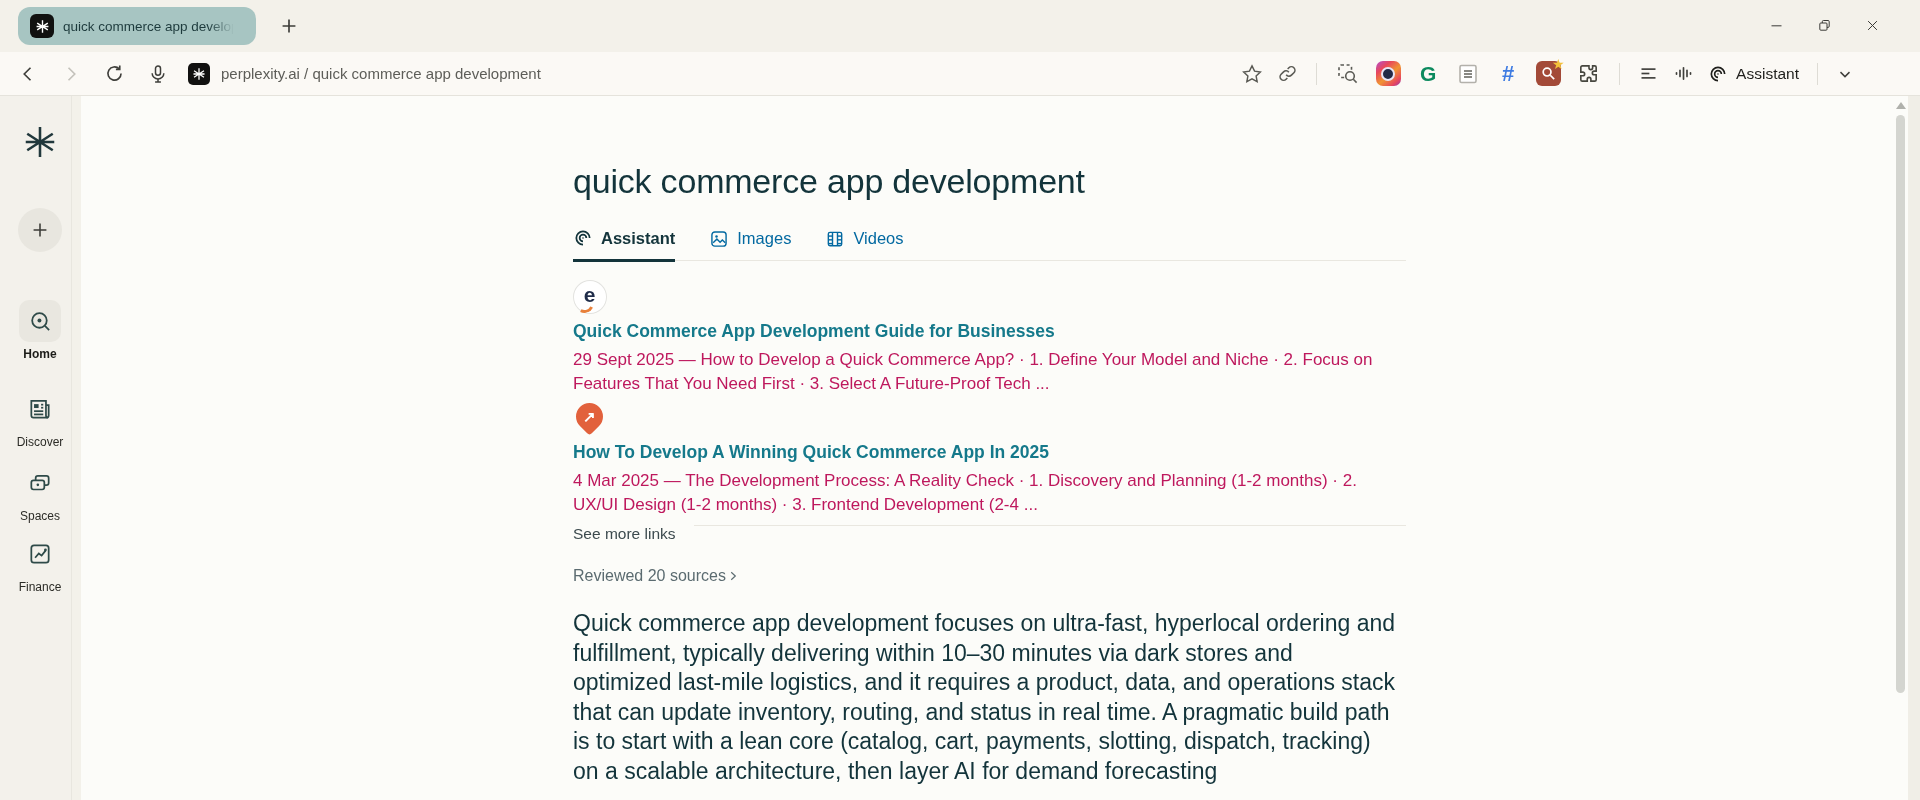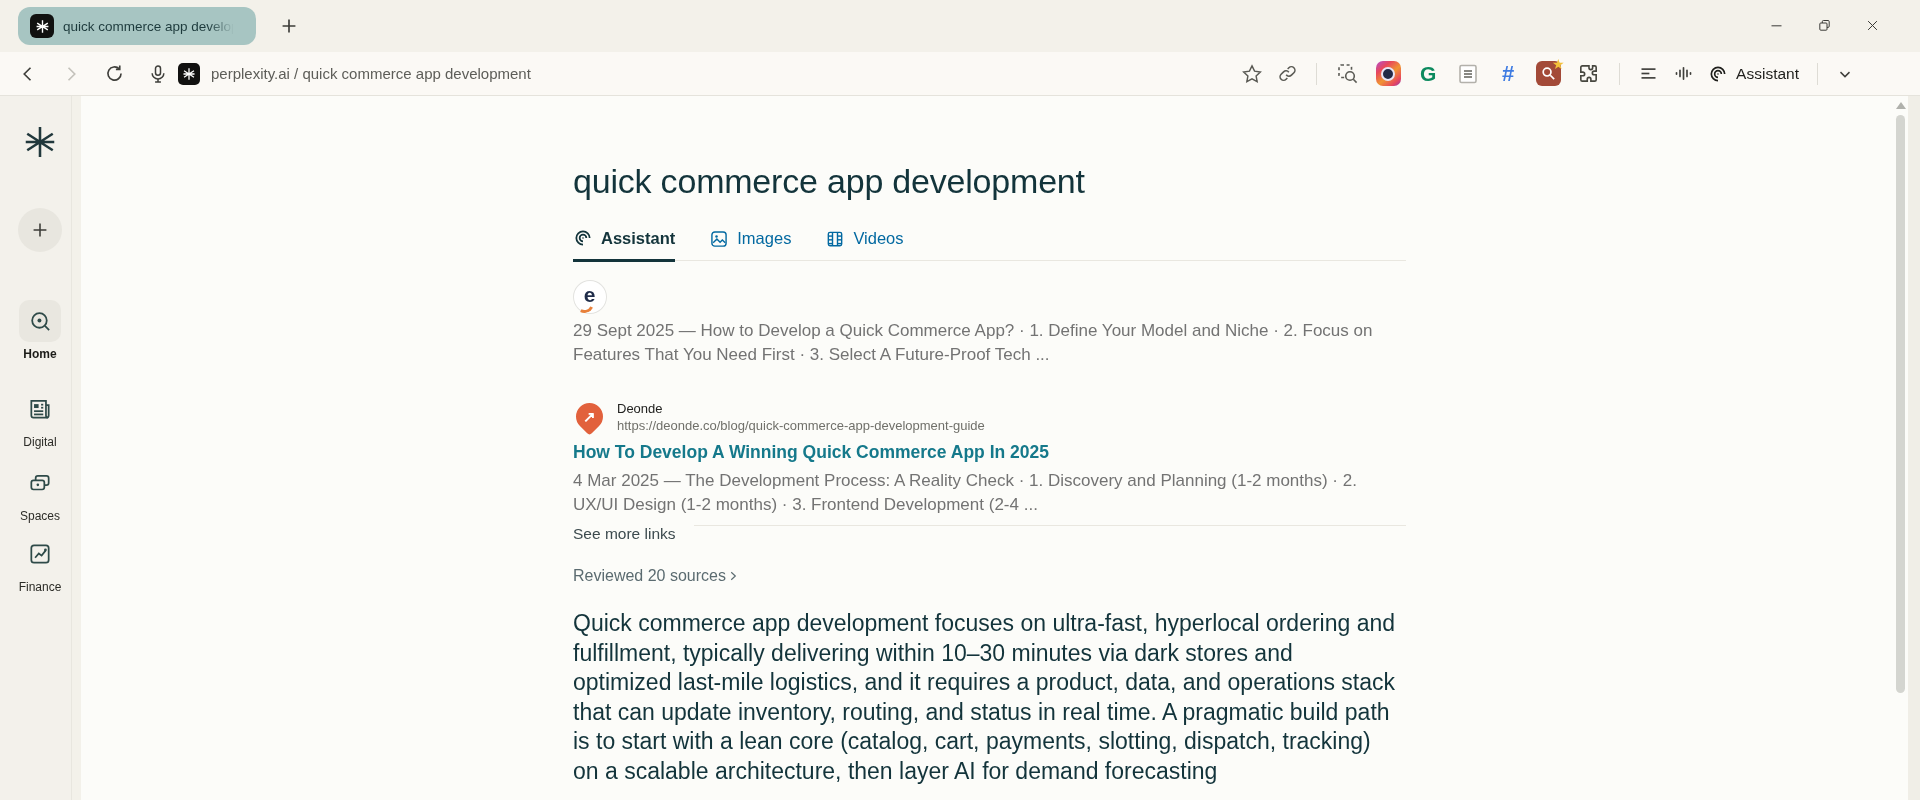--- a/index.html
+++ b/index.html
@@ -28,21 +28,21 @@
   .win-btn{width:48px;height:42px;display:flex;align-items:center;justify-content:center;color:#3a3a36;}
 
   
   .toolbar{
     position:absolute;top:52px;left:0;right:0;height:44px;background:#fbf9f5;
     border-bottom:1px solid #e5e3dc;display:flex;align-items:center;
   }
   .nav-group{display:flex;align-items:center;gap:23px;padding-left:18px;}
   .tb-ic{color:#3f3f3b;}
   .tb-ic.disabled{color:#c4c2bb;}
-  .url-chip{display:flex;align-items:center;gap:11px;margin-left:10px;}
+  .url-chip{display:flex;align-items:center;gap:11px;margin-left:20px;}
   .url-favicon{width:22px;height:22px;background:#111110;border-radius:5px;color:#fff;
     display:flex;align-items:center;justify-content:center;}
   .url-text{font-size:15px;color:#5d5d58;white-space:nowrap;}
   .tb-right{margin-left:auto;display:flex;align-items:center;gap:14px;padding-right:66px;}
   .tb-sep{width:1px;height:22px;background:#dedcd5;margin:0 4px;}
   .ext{width:26px;height:26px;display:flex;align-items:center;justify-content:center;}
   .ig{width:25px;height:25px;border-radius:7px;display:flex;align-items:center;justify-content:center;
     background:linear-gradient(140deg,#b34fd0 0%,#e8475c 28%,#f09433 55%,#e8475c 82%,#8a3ab9 100%);}
   .ig-lens{width:14px;height:14px;border-radius:50%;background:#232946;border:2px solid #e9e5f6;}
   .gram{color:#0c8a5e;font-size:21px;font-weight:700;line-height:1;}
@@ -92,21 +92,21 @@
     position:relative;display:flex;align-items:center;justify-content:center;}
   .aqe-e{font-size:21px;font-weight:800;color:#1f2c49;margin-top:-3px;}
   .aqe-arc{position:absolute;left:1px;bottom:0;width:19px;height:19px;border:3px solid transparent;
     border-bottom-color:#e8813b;border-radius:50%;transform:rotate(-18deg);}
   .pin{width:27px;height:27px;background:#e2613c;border-radius:50% 50% 12% 50%;
     transform:rotate(45deg);display:flex;align-items:center;justify-content:center;margin-top:-3px;}
   .pin span{transform:rotate(-45deg);color:#fff;font-weight:700;font-size:15px;line-height:1;}
   .site-name{font-size:13px;color:#222220;line-height:16px;}
   .site-url{font-size:13px;color:#70706a;line-height:17px;}
   .rtitle{margin-top:8px;font-size:17.5px;font-weight:600;color:#15798b;cursor:pointer;}
-  .rsnippet{margin-top:6px;font-size:17px;line-height:23.5px;color:#737373;width:828px;}
+  .rsnippet{margin-top:6px;font-size:17px;line-height:23.5px;color:#be185d;width:828px;}
 
   .see-more{position:absolute;top:429px;left:0;width:100%;display:flex;align-items:flex-start;}
   .see-more-label{font-size:15.5px;color:#3c4a4e;cursor:pointer;white-space:nowrap;}
   .see-more-line{flex:1;height:1px;background:#e9e7e0;margin-left:18px;}
 
   .reviewed{position:absolute;top:471px;left:0;display:flex;align-items:center;
     font-size:16px;color:#5b6b70;cursor:pointer;}
 
   .answer{position:absolute;top:513px;left:0;width:824px;font-size:23px;line-height:29.5px;
     color:#13343b;}
@@ -306,21 +306,21 @@
         <svg width="26" height="26" viewBox="0 0 24 24" fill="none" stroke="currentColor" stroke-width="1.6">
           <path d="M4 4.5h13.5V18a2 2 0 0 0 2 2H6a2 2 0 0 1-2-2z"></path>
           <path d="M17.5 8.5h2.5V18a2 2 0 0 1-2 2"></path>
           <rect x="6.5" y="7.5" width="4.2" height="3.6" fill="currentColor" stroke="none"></rect>
           <line x1="13" y1="8" x2="15" y2="8"></line>
             <line x1="13" y1="10.8" x2="15" y2="10.8"></line>
           <line x1="6.5" y1="14" x2="15" y2="14"></line>
             <line x1="6.5" y1="17" x2="15" y2="17"></line>
         </svg>
       </span>
-      <span class="sb-label">Digital</span>
+      <span class="sb-label">Discover</span>
     </div>
 
     <div class="sb-item sb-nav" style="top:366px;">
       <span class="sb-icbox">
         <svg width="26" height="26" viewBox="0 0 24 24" fill="none" stroke="currentColor" stroke-width="1.6">
           <rect x="8" y="5.5" width="12" height="8.5" rx="2"></rect>
           <rect x="4" y="9.5" width="12" height="8.5" rx="2" fill="#f3f1eb"></rect>
           <circle cx="10" cy="13.7" r="1.2" fill="currentColor" stroke="none"></circle>
         </svg>
       </span>
@@ -378,34 +378,31 @@
 
       <div class="result r1">
         <div class="result-head">
           <span class="fav-32">
             <span class="aqe">
                 <span class="aqe-e">e</span>
                 <span class="aqe-arc"></span>
               </span>
           </span>
         </div>
+        <div class="rtitle">Quick Commerce App Development Guide for Businesses</div>
         <div class="rsnippet">29 Sept 2025 — How to Develop a Quick Commerce App? · 1. Define Your Model and Niche · 2. Focus on Features That You Need First · 3. Select A Future-Proof Tech ...</div>
       </div>
 
       <div class="result r2">
         <div class="result-head">
           <span class="fav-32">
             <span class="pin">
                 <span>↗</span>
               </span>
           </span>
-          <span>
-            <div class="site-name">Deonde</div>
-            <div class="site-url">https://deonde.co/blog/quick-commerce-app-development-guide</div>
-          </span>
         </div>
         <div class="rtitle">How To Develop A Winning Quick Commerce App In 2025</div>
         <div class="rsnippet">4 Mar 2025 — The Development Process: A Reality Check · 1. Discovery and Planning (1-2 months) · 2. UX/UI Design (1-2 months) · 3. Frontend Development (2-4 ...</div>
       </div>
 
       <div class="see-more">
         <span class="see-more-label">See more links</span>
         <span class="see-more-line"></span>
       </div>
 

